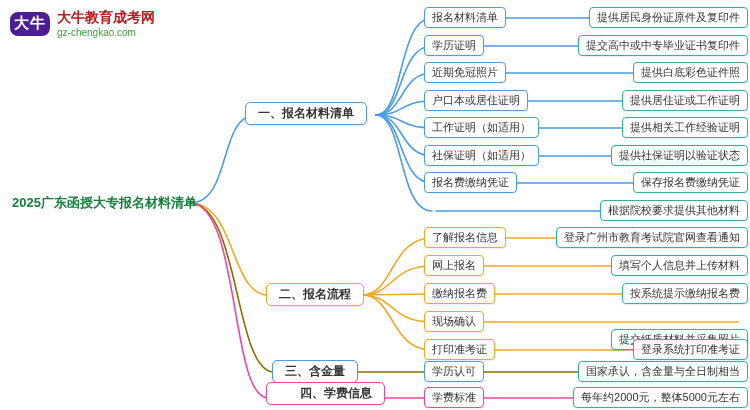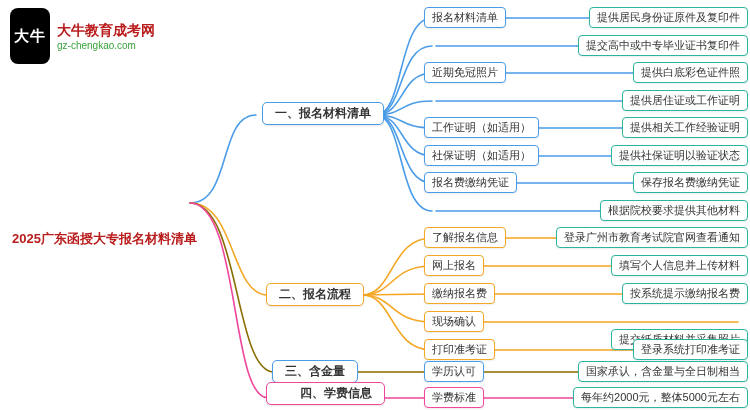--- a/index.html
+++ b/index.html
@@ -26,33 +26,33 @@
   .b2m{border-color:#f5a623;}
   .b3m{border-color:#4a9ce8;}
   .b4m{border-color:#f0479c;}
 
   .branchbox{
     position:absolute;z-index:2;background:#fff;color:#333;
     border:1.5px solid #999;border-radius:5px;
     font-size:12px;font-weight:bold;line-height:17px;padding:2px 12px;white-space:nowrap;
     box-shadow:0 1px 2px rgba(0,0,0,0.10);
   }
-  .bb1{left:262px;top:102px;border-color:#4a9ce8;text-align:center;}
+  .bb1{left:245px;top:102px;border-color:#4a9ce8;text-align:center;}
   .bb2{left:266px;top:283px;border-color:#f5a623;}
   .bb3{left:272px;top:360px;border-color:#4a9ce8;text-align:right;}
   .bb4{left:266px;top:382px;border-color:#f0479c;padding-left:33px;}
 
   .rootlabel{
     position:absolute;z-index:2;left:12px;top:194px;
-    font-size:13px;font-weight:bold;color:#b91c1c;white-space:nowrap;margin-top:36px;
+    font-size:13px;font-weight:bold;color:#15803d;white-space:nowrap;
   }
 
   .logo{position:absolute;z-index:3;left:10px;top:8px;display:flex;align-items:center;gap:7px;cursor:pointer;}
   .logo-badge{
-    width:40px;height:56px;background:#000000;border-radius:8px;
+    width:40px;height:24px;background:#4c1d95;border-radius:8px;
     display:flex;align-items:center;justify-content:center;
     color:#fff;font-size:15px;font-weight:bold;letter-spacing:1px;
   }
   .logo-text{display:flex;flex-direction:column;justify-content:center;}
   .logo-brand{font-size:14px;font-weight:bold;color:#b91c1c;line-height:18px;}
   .logo-domain{font-size:10px;color:#3aa23a;line-height:13px;}
 </style>
 </head>
 <body>
 
@@ -110,23 +110,25 @@
 
   <div class="rootlabel">2025广东函授大专报名材料清单</div>
 
   <div class="branchbox bb1">一、报名材料清单</div>
   <div class="branchbox bb2">二、报名流程</div>
   <div class="branchbox bb3">三、含金量</div>
   <div class="branchbox bb4">四、学费信息</div>
 
   <div class="node mid b1m" style="top:7px">报名材料清单</div>
   <div class="node leaf" style="top:7px">提供居民身份证原件及复印件</div>
+  <div class="node mid b1m" style="top:35px">学历证明</div>
   <div class="node leaf" style="top:35px">提交高中或中专毕业证书复印件</div>
   <div class="node mid b1m" style="top:62px">近期免冠照片</div>
   <div class="node leaf" style="top:62px">提供白底彩色证件照</div>
+  <div class="node mid b1m" style="top:90px">户口本或居住证明</div>
   <div class="node leaf" style="top:90px">提供居住证或工作证明</div>
   <div class="node mid b1m" style="top:117px">工作证明（如适用）</div>
   <div class="node leaf" style="top:117px">提供相关工作经验证明</div>
   <div class="node mid b1m" style="top:145px">社保证明（如适用）</div>
   <div class="node leaf" style="top:145px">提供社保证明以验证状态</div>
   <div class="node mid b1m" style="top:172px">报名费缴纳凭证</div>
   <div class="node leaf" style="top:172px">保存报名费缴纳凭证</div>
   <div class="node leaf" style="top:200px">根据院校要求提供其他材料</div>
 
   <div class="node mid b2m" style="top:227px">了解报名信息</div>

